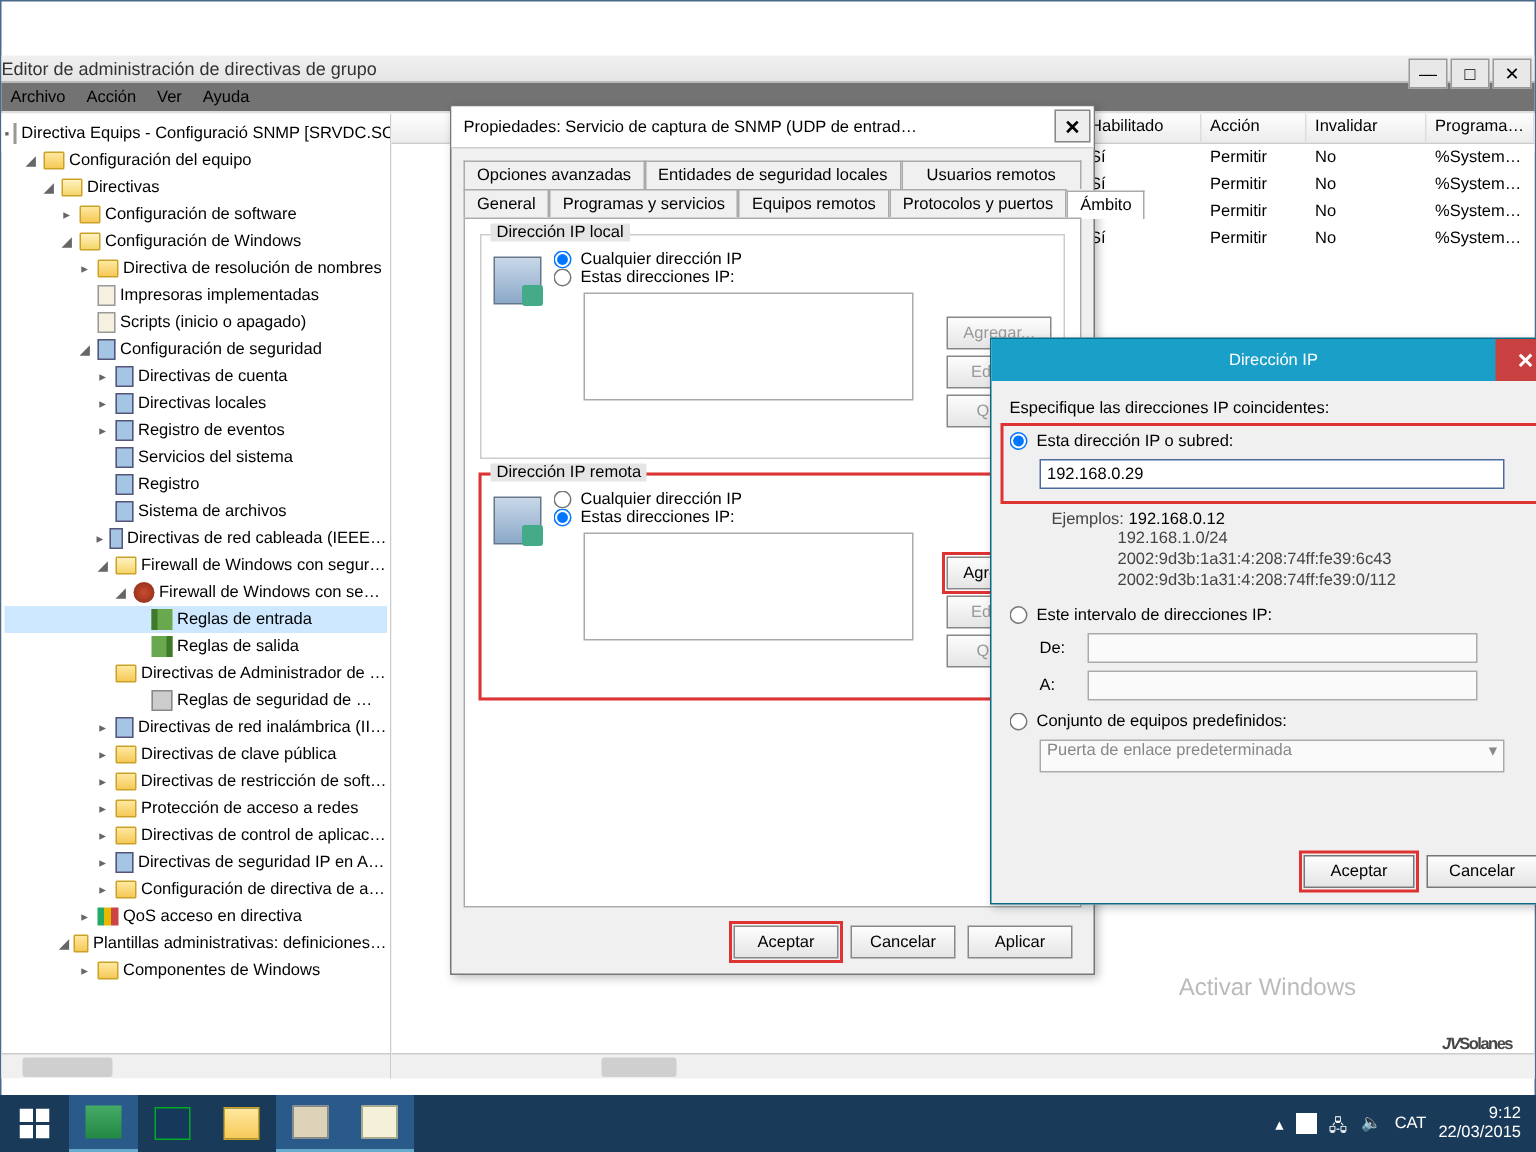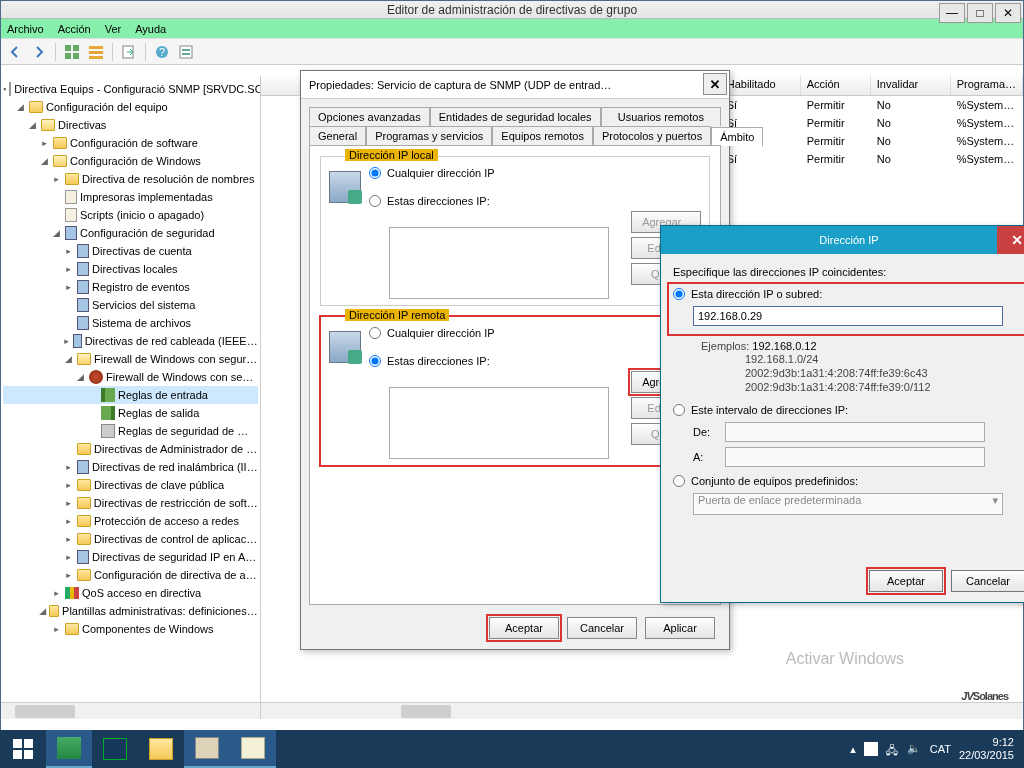--- a/index.html
+++ b/index.html
@@ -1,24 +1,24 @@
 <!DOCTYPE html>
 <html><head>
 <meta charset="utf-8">
 <style>
 * { box-sizing: border-box; margin: 0; padding: 0; font-family: "Segoe UI", Tahoma, sans-serif; font-size: 11px; }
 body { background: #fff; width: 1024px; height: 768px; overflow: hidden; position: relative; }
 
 
 .main-window { position: absolute; top: 0; left: 0; width: 1024px; height: 768px; border: 1px solid #4a6a8a; background: #fff; }
-.titlebar { height: 18px; background: linear-gradient(#f0f0f0,#e5e5e5); display: flex; align-items: center; justify-content: center; position: relative; border-bottom: 1px solid #bbb; }
+.titlebar { height: 18px; background: linear-gradient(#f0f0f0,#e5e5e5); display: flex; align-items: center; position: relative; border-bottom: 1px solid #bbb; margin-top: 36px; }
 .titlebar .title { font-size: 12px; color: #333; }
 .titlebar .controls { position: absolute; right: 2px; top: 2px; display: flex; gap: 2px; }
 .titlebar .btn { width: 26px; height: 20px; border: 1px solid #999; background: #e8e8e8; display: flex; align-items: center; justify-content: center; font-size: 12px; cursor: default; }
-.menubar { height: 20px; background: #86efac; display: flex; align-items: center; padding: 0 6px; gap: 14px; border-bottom: 1px solid #ddd; }
+.menubar { height: 20px; background: #737373; display: flex; align-items: center; padding: 0 6px; gap: 14px; border-bottom: 1px solid #ddd; }
 .menubar span { cursor: default; }
 .toolbar1 { height: 26px; background: #f5f5f5; display: flex; align-items: center; padding: 0 4px; gap: 4px; border-bottom: 1px solid #ccc; }
 .tool-ico { width: 20px; height: 20px; display: flex; align-items: center; justify-content: center; border: 1px solid transparent; }
 .tool-ico svg { width: 16px; height: 16px; }
 .sep { width: 1px; height: 18px; background: #ccc; margin: 0 2px; }
 
 .content { position: absolute; top: 75px; left: 0; right: 0; bottom: 48px; display: flex; }
 .tree-pane { width: 300px; border-right: 1px solid #ccc; overflow: hidden; background: #fff; position: relative; }
 .tree { padding: 4px 2px; line-height: 16px; }
 .tree-row { display: flex; align-items: center; white-space: nowrap; gap: 3px; padding: 1px 0; cursor: default; }
@@ -53,25 +53,25 @@
 .dlg-props .dlg-title { height: 28px; background: #fff; display: flex; align-items: center; padding: 0 8px; border-bottom: 1px solid #ccc; position: relative; }
 .dlg-props .close { position: absolute; right: 2px; top: 2px; width: 24px; height: 22px; border: 1px solid #888; background: #eee; display: flex; align-items: center; justify-content: center; font-size: 13px; font-weight: bold; }
 .tabs { margin: 8px 8px 0; display: flex; flex-wrap: wrap; }
 .tab-row { display: flex; width: 100%; }
 .tab { border: 1px solid #aaa; border-bottom: none; padding: 3px 8px; background: #f0f0f0; font-size: 11px; cursor: default; flex: 1; text-align: center; white-space: nowrap; }
 .tab.active { background: #fff; font-weight: normal; position: relative; top: 1px; }
 .tab-body { margin: 0 8px 8px; background: #fff; border: 1px solid #aaa; padding: 10px; height: 460px; position: relative; }
 
 .group { border: 1px solid #ccc; margin-bottom: 10px; padding: 8px 8px 8px 8px; position: relative; }
 .group.hl { outline: 2px solid #d33; outline-offset: -1px; }
-.group-title { position: absolute; top: -8px; left: 24px; background: #eab308; padding: 0 4px; }
+.group-title { position: absolute; top: -8px; left: 6px; background: #e5e5e5; padding: 0 4px; }
 .grp-inner { display: flex; gap: 8px; }
 .pc-icon { width: 32px; height: 32px; background: linear-gradient(#c8d8e8,#8aa8c8); border: 1px solid #678; align-self: flex-start; margin-top: 6px; }
 .pc-icon::after { content:""; display:block; width: 14px; height: 14px; background: #4a8; margin: 18px 0 0 18px; border-radius: 2px; }
-.radios { display: flex; flex-direction: column; gap: 16px; margin-top: 2px; }
+.radios { display: flex; flex-direction: column; gap: 0; margin-top: 2px; }
 .radio-row { display: flex; align-items: center; gap: 6px; }
 input[type=radio] { width: 12px; height: 12px; }
 .ip-list { width: 220px; height: 72px; border: 1px solid #aaa; background: #fff; margin-left: 20px; margin-top: 4px; }
 .side-btns { display: flex; flex-direction: column; gap: 4px; position: absolute; right: 8px; }
 .side-btns .btn, .dlg-btns .btn { width: 70px; height: 22px; border: 1px solid #888; background: linear-gradient(#fdfdfd,#e5e5e5); text-align: center; line-height: 20px; font-size: 11px; cursor: default; }
 .side-btns .btn.disabled { color: #999; }
 .side-btns.top { top: 54px; }
 .side-btns.bot { top: 222px; }
 .btn.hl { outline: 2px solid #d33; outline-offset: 1px; }
 .dlg-btns { position: absolute; bottom: 10px; right: 14px; display: flex; gap: 8px; }
@@ -244,20 +244,25 @@
             <span>Registro de eventos</span>
           </div>
         <div class="tree-row" style="padding-left:60px">
             <span class="twist"></span>
             <span class="ico-book"></span>
             <span>Servicios del sistema</span>
           </div>
         <div class="tree-row" style="padding-left:60px">
             <span class="twist"></span>
             <span class="ico-book"></span>
+            <span>Registro</span>
+          </div>
+        <div class="tree-row" style="padding-left:60px">
+            <span class="twist"></span>
+            <span class="ico-book"></span>
             <span>Sistema de archivos</span>
           </div>
         <div class="tree-row" style="padding-left:60px">
             <span class="twist">▸</span>
             <span class="ico-book"></span>
             <span>Directivas de red cableada (IEEE…</span>
           </div>
         <div class="tree-row" style="padding-left:60px">
             <span class="twist">◢</span>
             <span class="ico-folder open"></span>
@@ -271,29 +276,29 @@
         <div class="tree-row selected" style="padding-left:84px">
             <span class="twist"></span>
             <span class="ico-rule-in"></span>
             <span>Reglas de entrada</span>
           </div>
         <div class="tree-row" style="padding-left:84px">
             <span class="twist"></span>
             <span class="ico-rule-out"></span>
             <span>Reglas de salida</span>
           </div>
+        <div class="tree-row" style="padding-left:60px">
+            <span class="twist"></span>
+            <span class="ico-folder"></span>
+            <span>Directivas de Administrador de …</span>
+          </div>
         <div class="tree-row" style="padding-left:84px">
             <span class="twist"></span>
             <span class="ico-rule-sec"></span>
             <span>Reglas de seguridad de …</span>
-          </div>
-        <div class="tree-row" style="padding-left:60px">
-            <span class="twist"></span>
-            <span class="ico-folder"></span>
-            <span>Directivas de Administrador de …</span>
           </div>
         <div class="tree-row" style="padding-left:60px">
             <span class="twist">▸</span>
             <span class="ico-book"></span>
             <span>Directivas de red inalámbrica (II…</span>
           </div>
         <div class="tree-row" style="padding-left:60px">
             <span class="twist">▸</span>
             <span class="ico-folder"></span>
             <span>Directivas de clave pública</span>

